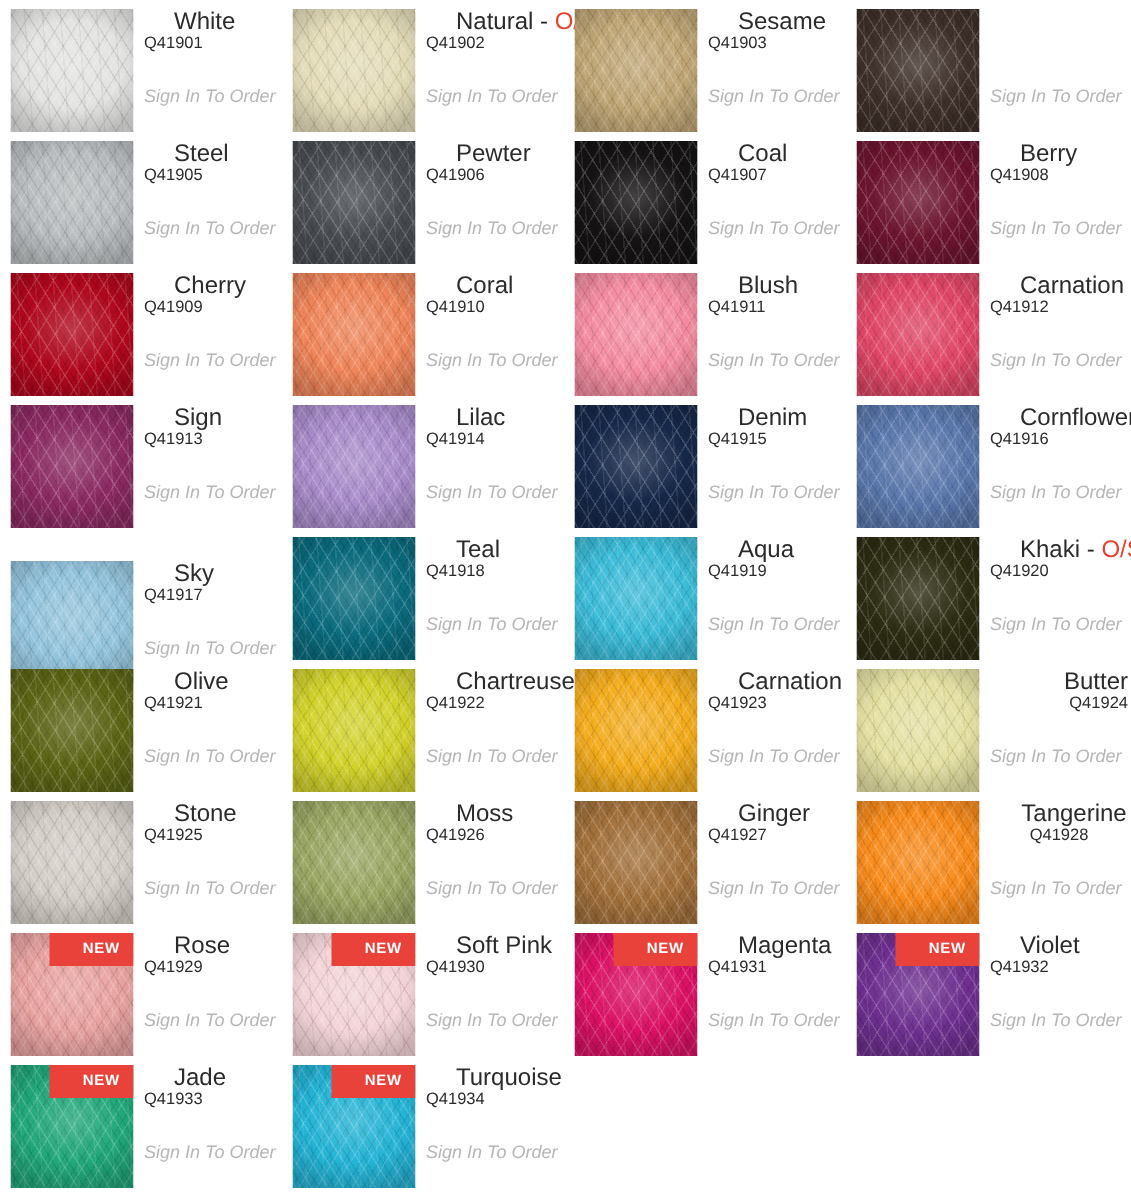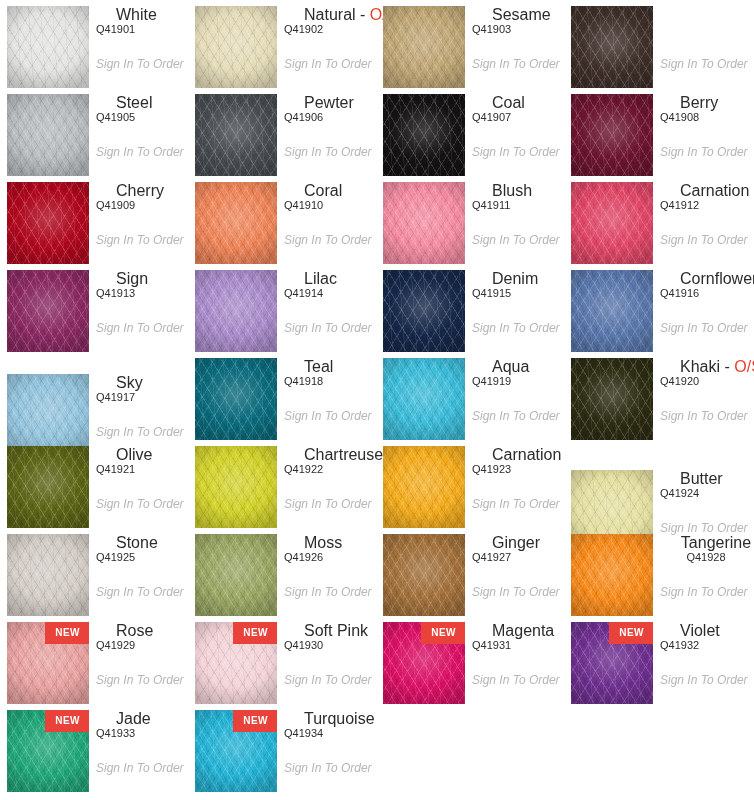--- a/index.html
+++ b/index.html
@@ -83,21 +83,21 @@
   .badge-new {
     position: absolute;
     right: 0;
     top: 0;
     background: #e8423a;
     color: #ffffff;
     font-size: 10px;
     font-weight: bold;
     letter-spacing: .5px;
     line-height: 1;
-    padding: 6px 9px 6px 10px;
+    padding: 6px 9px 6px 22px;
     z-index: 4;
     font-family: "Liberation Sans", sans-serif;
   }
 
   .info {
     position: absolute;
     left: 96px;
     top: 7px;
     width: 92px;
   }
@@ -447,21 +447,21 @@
           <div class="fibre2"></div>
           <div class="shade"></div>
         </div>
       </div>
       <div class="info">
         <div class="name">Carnation</div>
         <div class="sku">Q41923</div>
       </div>
       <a class="order-link">Sign In To Order</a>
     </div>
-    <div class="product-card" style="left: 564px; top: 464px;">
+    <div class="product-card" style="left: 564px; top: 440px; text-align: right;">
       <div class="swatch-wrap">
         <div class="swatch" style="background: rgb(228, 224, 161);">
           <div class="fibre"></div>
           <div class="fibre2"></div>
           <div class="shade"></div>
         </div>
       </div>
       <div class="info">
         <div class="name">Butter</div>
         <div class="sku">Q41924</div>

